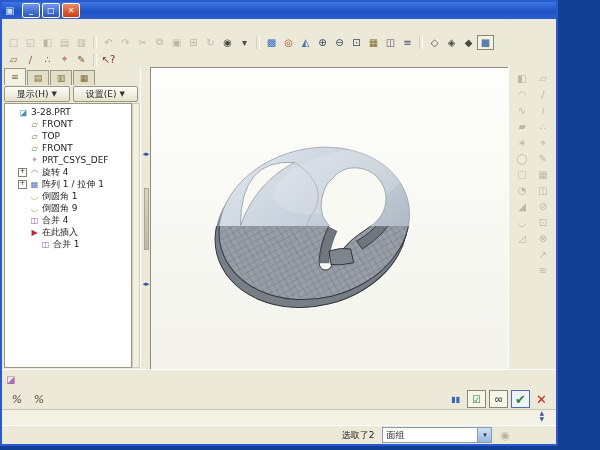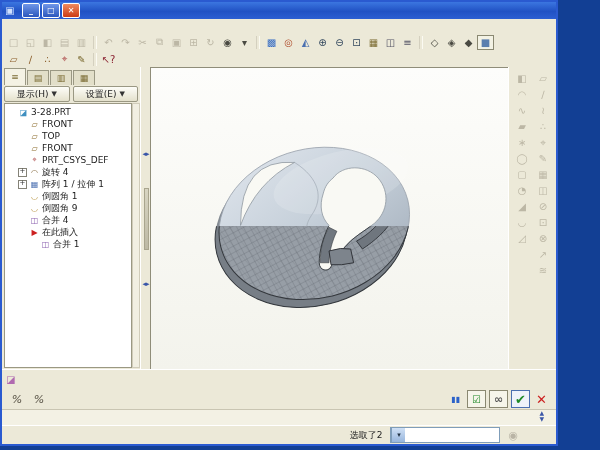--- a/index.html
+++ b/index.html
@@ -70,21 +70,21 @@
   .dash-right{margin-left:auto;display:flex;align-items:center;gap:3px;}
   .ctl{width:17px;height:16px;display:flex;align-items:center;justify-content:center;font-size:11px;font-weight:bold;}
   .ctl.box{border:1px solid #8a8871;background:#f6f5ea;}
   .ctl.focus{border:1px solid #4a6fb0;background:#eef2fa;}
   
   .message-area{position:absolute;left:0;right:0;bottom:19px;height:15px;background:#f3f1e4;
                 border-top:1px solid #c9c5b2;font-size:9px;color:#333;}
   .msg-scroll{position:absolute;right:12px;top:0;display:flex;flex-direction:column;line-height:6px;}
   .msg-scroll span{font-size:6px;color:#3a56a8;}
   .statusbar{position:absolute;left:0;right:0;bottom:0;height:19px;background:var(--chrome);
-             border-top:1px solid #fff;display:flex;align-items:center;font-size:9px;color:#222;padding:0 4px;box-sizing:border-box;}
+             border-top:1px solid #fff;display:flex;align-items:center;font-size:9px;color:#222;padding:0 12px;box-sizing:border-box;}
   .status-right{margin-left:auto;display:flex;align-items:center;gap:8px;margin-right:34px;}
   .filter-combo{width:108px;height:14px;background:#fff;border:1px solid #7f9db9;display:flex;align-items:center;}
   .filter-combo .val{flex:1;padding-left:3px;font-size:9px;}
   .filter-combo .combo-arrow{width:13px;height:100%;background:linear-gradient(#cfe0f5,#98b6dd);
                              border-left:1px solid #7f9db9;display:flex;align-items:center;justify-content:center;font-size:7px;color:#234;}
   .find-glyph{font-size:11px;color:#b9b4a5;}
   .svg-wrap{width:100%;height:100%;}
 </style>
 </head>
 <body>
@@ -486,19 +486,20 @@
     <span class="msg-scroll">
         <span>▲</span>
         <span>▼</span>
       </span>
   </div>
 
   <div class="statusbar">
     <span class="status-right">
       <span>选取了2</span>
       <span class="filter-combo">
+        <span class="val">面组</span>
         <span class="combo-arrow">▾</span>
       </span>
       <span class="find-glyph">◉</span>
     </span>
   </div>
 
 </div>
 
 </body></html>

